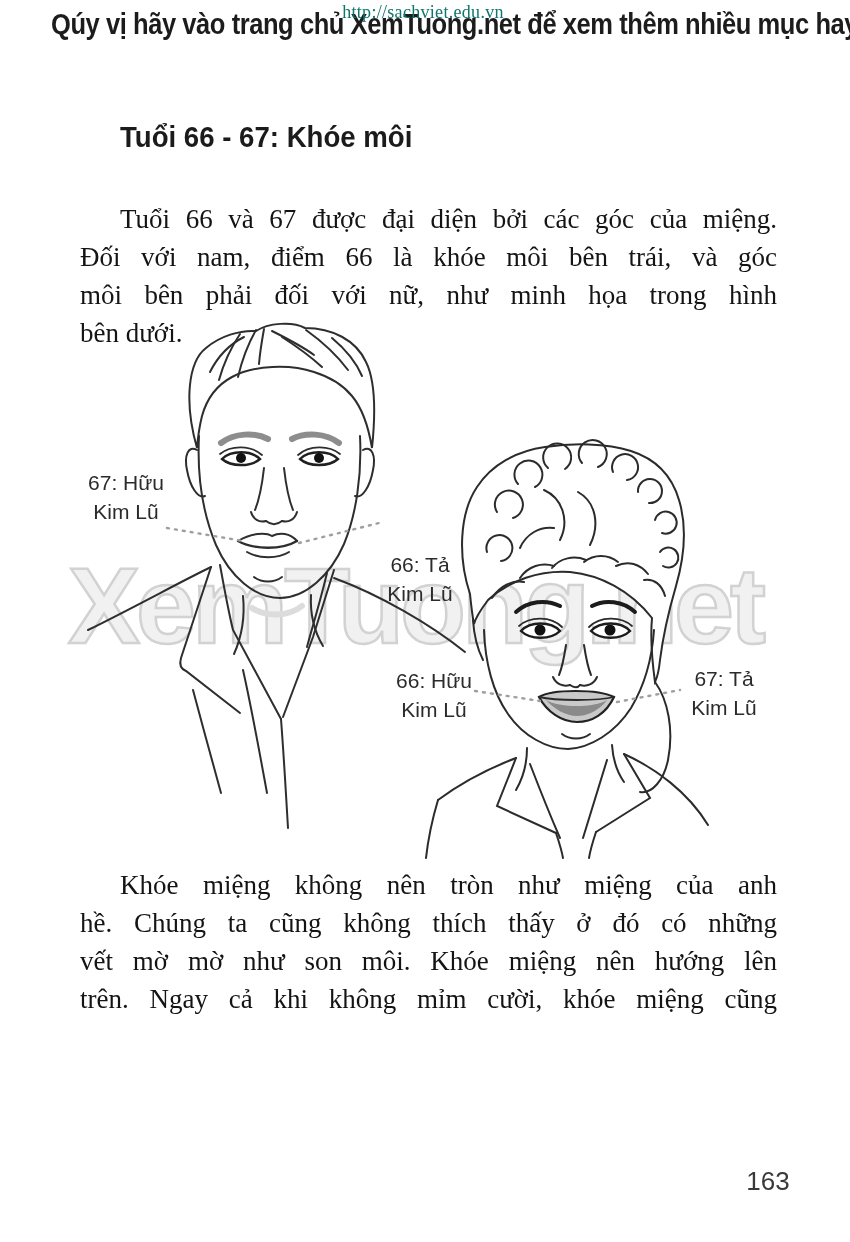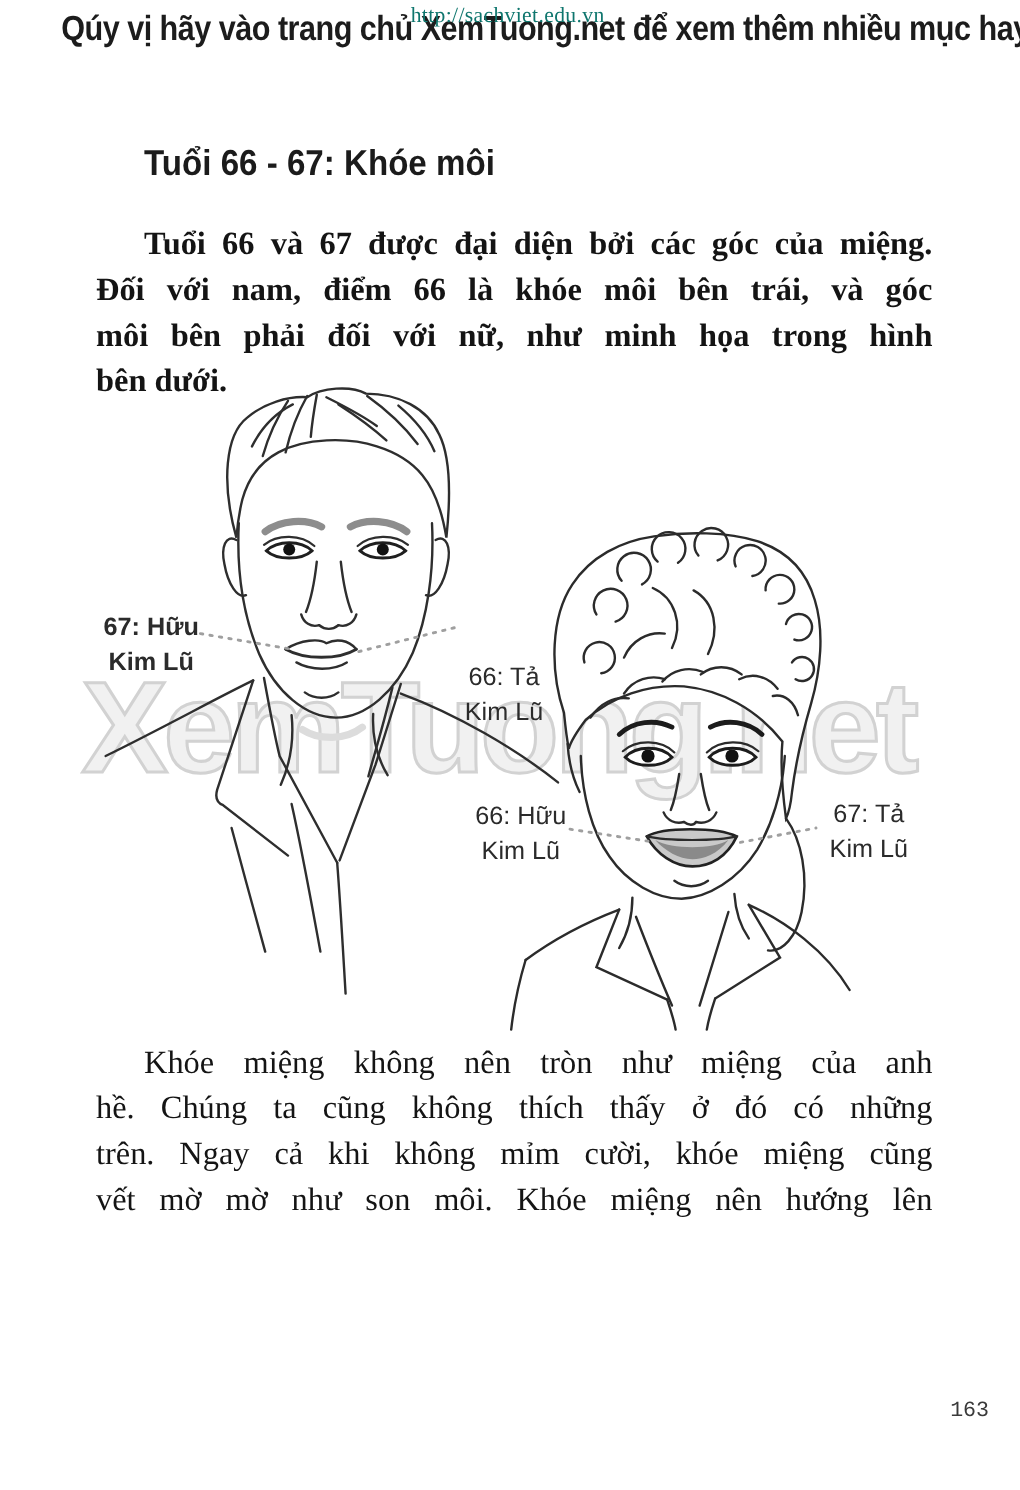--- a/index.html
+++ b/index.html
@@ -31,21 +31,21 @@
   }
   
   .page-title{
     position:absolute;left:120px;top:120px;
     font-family:"Liberation Sans",sans-serif;
     font-weight:bold;font-size:30px;color:#1b1b1b;
     transform:scaleX(0.92);transform-origin:0 0;
     white-space:nowrap;margin:0;
   }
   .para{position:absolute;left:80px;width:697px;margin:0;}
-  .para1{top:184px;font-weight:bold;}
+  .para1{top:200px;}
   .para2{top:866px;}
   .bodyline{
     font-family:"Liberation Serif",serif;
     font-size:27px;line-height:38px;
     text-align:justify;text-align-last:justify;
     white-space:normal;color:#141414;
   }
   .indent{text-indent:40px;}
   .lastline{text-align-last:left;}
   
@@ -59,29 +59,29 @@
     -webkit-text-stroke:2.5px #d2d2d2;
     z-index:1;
   }
   .faces-svg{position:absolute;left:0;top:0;z-index:2;pointer-events:none;}
   .fig-label{
     position:absolute;z-index:3;
     font-family:"Liberation Sans",sans-serif;
     font-size:21px;line-height:29px;color:#2b2b2b;
     text-align:center;
   }
-  .lbl-male-left{left:78px;top:508px;width:96px;font-weight:bold;}
+  .lbl-male-left{left:78px;top:468px;width:96px;}
   .lbl-male-right{left:378px;top:502px;width:84px;margin-top:48px;}
   .lbl-female-left{left:390px;top:656px;width:88px;margin-top:10px;}
   .lbl-female-right{left:678px;top:664px;width:92px;}
   
   .page-number{
-    position:absolute;left:776px;top:1166px;width:64px;
-    font-family:Liberation Mono, monospace;
-    font-size:18px;color:#3a3a3a;text-align:center;
+    position:absolute;left:736px;top:1166px;width:64px;
+    font-family:Liberation Sans, sans-serif;
+    font-size:26px;color:#3a3a3a;text-align:center;
   }
 </style>
 </head>
 <body>
 
 <div class="banner">Qúy vị hãy vào trang chủ XemTuong.net để xem thêm nhiều mục hay khác</div>
 <div class="banner-link">http://sachviet.edu.vn</div>
 
 <h1 class="page-title">Tuổi 66 - 67: Khóe môi</h1>
 
@@ -238,17 +238,17 @@
   </div>
   <div class="fig-label lbl-female-right">
     <div>67: Tả</div>
     <div>Kim Lũ</div>
   </div>
 </div>
 
 <div class="para para2">
   <div class="bodyline indent">Khóe miệng không nên tròn như miệng của anh</div>
   <div class="bodyline">hề. Chúng ta cũng không thích thấy ở đó có những</div>
+  <div class="bodyline">vết mờ mờ như son môi. Khóe miệng nên hướng lên</div>
   <div class="bodyline">trên. Ngay cả khi không mỉm cười, khóe miệng cũng</div>
-  <div class="bodyline">vết mờ mờ như son môi. Khóe miệng nên hướng lên</div>
 </div>
 
 <div class="page-number">163</div>
 
 </body></html>

